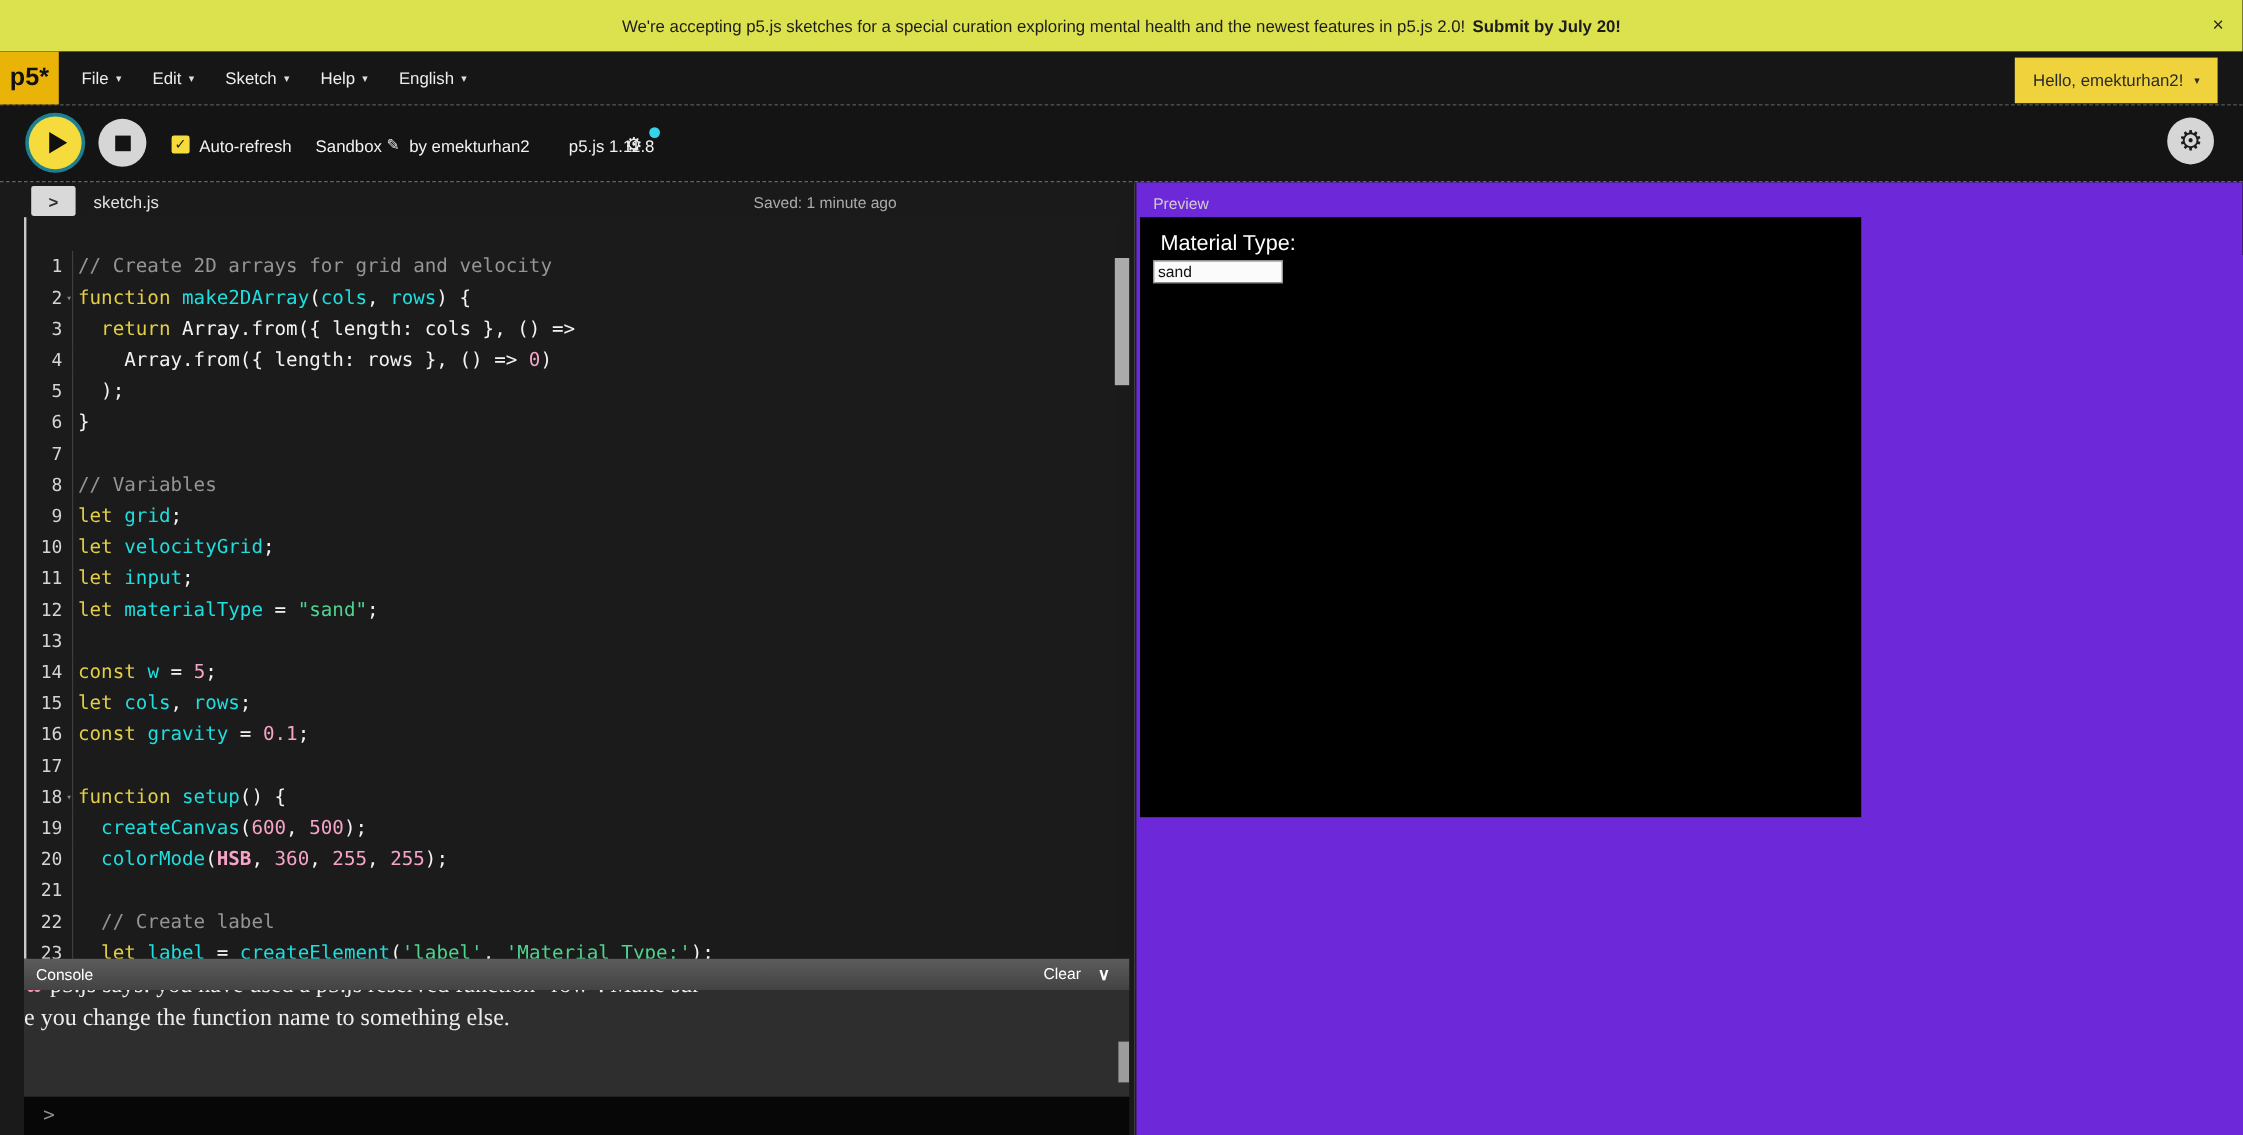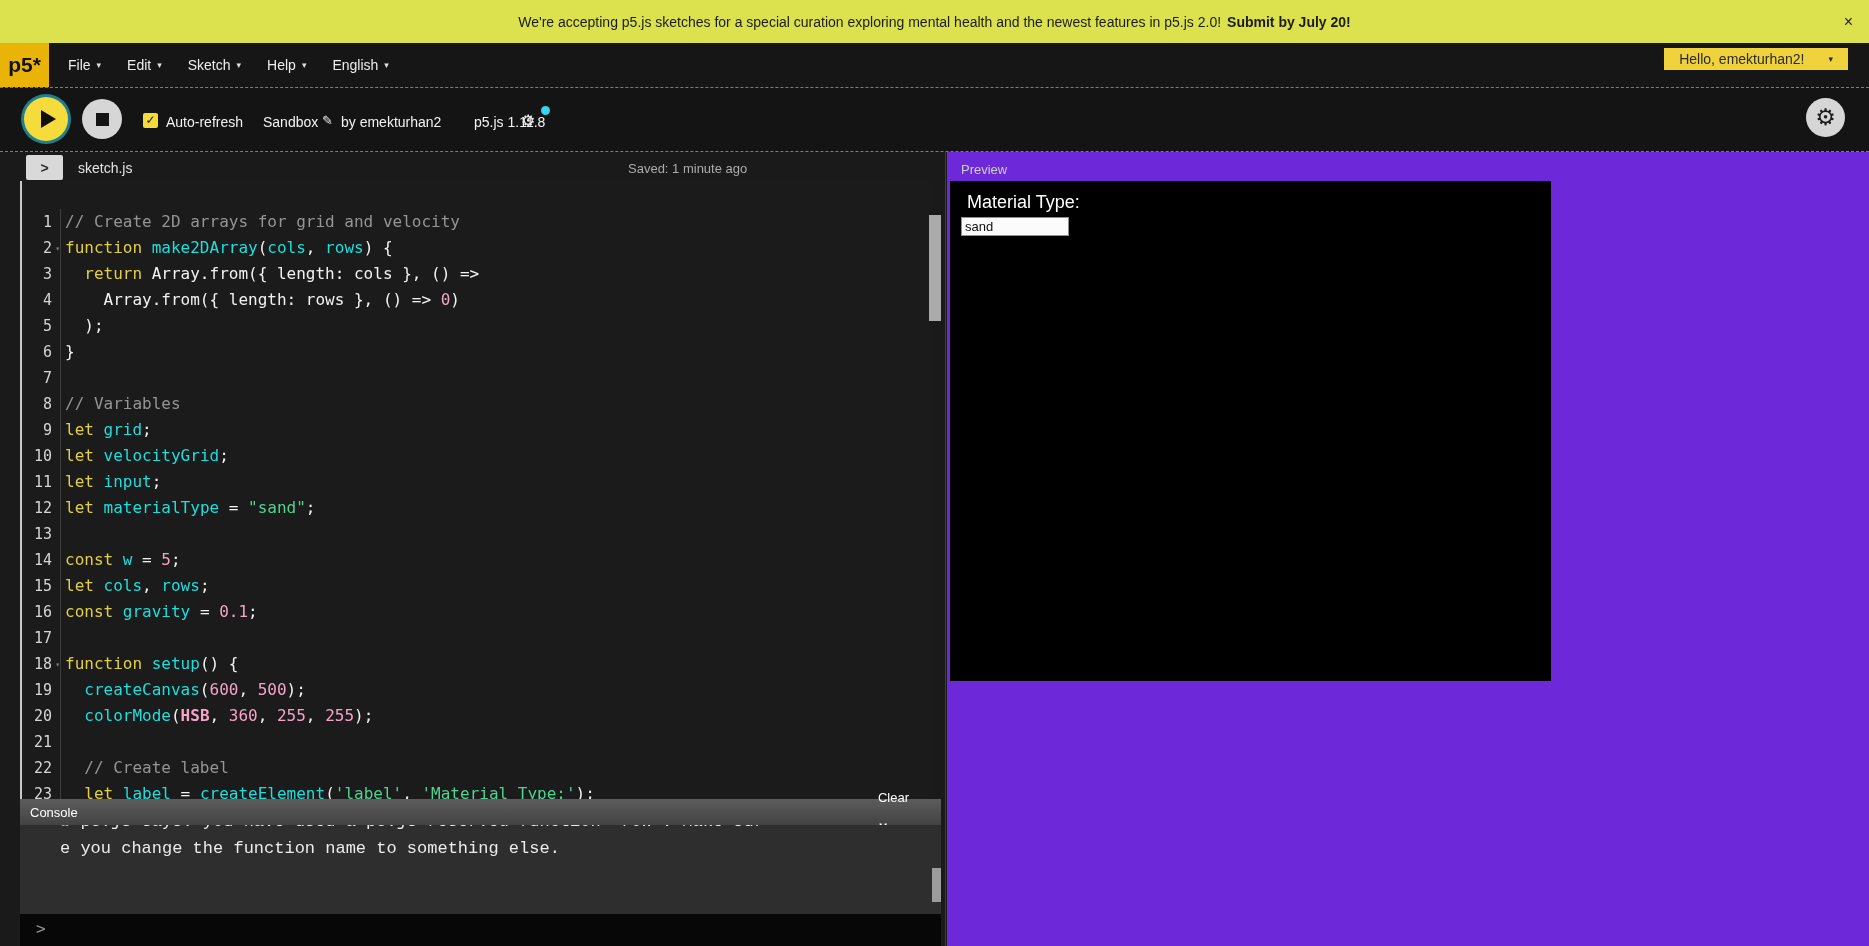--- a/index.html
+++ b/index.html
@@ -14,22 +14,22 @@
           font-size:16px;color:#222;cursor:pointer;}
 
   
   .menubar{position:absolute;top:43px;left:0;width:100%;height:45px;background:#161616;
            box-sizing:border-box;border-bottom:1px dashed #7d7d7d;display:flex;align-items:stretch;}
   .logo{width:49px;background:#eab308;color:#111;font-weight:bold;font-size:21px;
         display:flex;align-items:center;justify-content:center;}
   .menu-items{display:flex;align-items:center;margin-left:6px;}
   .menu-item{padding:0 13px;color:#ededed;font-size:14px;display:flex;align-items:center;gap:6px;cursor:pointer;}
   .caret{font-size:9px;color:#dedede;}
-  .account-btn{position:absolute;right:21px;top:5px;height:22px;background:#f0d23c;border:none;
-        color:#2b2b2b;font-size:14px;padding:0 15px;display:flex;align-items:center;gap:24px;
+  .account-btn{position:absolute;right:21px;top:5px;height:38px;background:#f0d23c;border:none;
+        color:#2b2b2b;font-size:14px;padding:0 15px;display:flex;align-items:center;gap:9px;
         font-family:inherit;cursor:pointer;margin-left:12px;}
   .account-btn .caret{color:#2b2b2b;}
 
   
   .toolbar{position:absolute;top:88px;left:0;width:100%;height:64px;background:#141414;
            box-sizing:border-box;border-bottom:1px dashed #7d7d7d;}
   .play-btn{position:absolute;left:24px;top:9px;width:44px;height:44px;border-radius:50%;
            background:#f5dc3c;box-shadow:0 0 0 3px #1d7f92;display:flex;align-items:center;
            justify-content:center;cursor:pointer;}
   .play-tri{width:0;height:0;border-left:15px solid #101010;border-top:9px solid transparent;
@@ -66,26 +66,26 @@
   .code-text{padding-left:4px;white-space:pre;text-align:center;}
   .tk-cm{color:#959595}.tk-kw{color:#e3cf45}.tk-id{color:#1fdede}.tk-pl{color:#f2f2f2}
   .tk-nu{color:#f5a3c7}.tk-st{color:#4fd490}.tk-cs{color:#f5a3c7;font-weight:bold}
   .editor-scroll-thumb{position:absolute;left:929px;top:63px;width:12px;height:106px;background:#ababab;cursor:pointer;}
 
   
   .console{position:absolute;left:20px;top:647px;width:921px;height:147px;}
   .console-header{position:absolute;top:0;left:0;right:0;height:26px;
            background:linear-gradient(#5c5c5c,#434343);display:flex;align-items:center;color:#fff;}
   .console-title{font-size:13px;margin-left:10px;}
-  .console-actions{margin-left:auto;display:flex;gap:14px;margin-right:32px;flex-direction:column;}
+  .console-actions{margin-left:auto;display:flex;gap:14px;margin-right:16px;}
   .console-clear{font-size:13px;cursor:pointer;}
   .console-chevron{font-size:14px;font-weight:bold;cursor:pointer;}
   .console-body{position:absolute;top:26px;left:0;right:0;height:89px;background:#2e2e2e;overflow:hidden;}
-  .console-lines{margin-top:-17px;padding-left:40px;font-family:Liberation Mono, monospace;
-           font-size:17px;line-height:27px;color:#ececec;}
+  .console-lines{margin-top:-17px;font-family:Liberation Serif, serif;
+           font-size:20px;line-height:27px;color:#ececec;}
   .console-line{height:27px;white-space:pre;}
   .console-pre{color:#f48fb1;}
   .console-link{color:#9a9a9a;}
   .console-scroll-thumb{position:absolute;right:0;top:43px;width:9px;height:34px;background:#9c9c9c;cursor:pointer;}
   .console-prompt{position:absolute;top:115px;left:0;right:0;height:32px;background:#070707;
            color:#8f8f8f;font-family:"DejaVu Sans Mono",monospace;font-size:16px;line-height:30px;
            padding-left:16px;box-sizing:border-box;}
 
   
   .preview-panel{position:absolute;left:947px;top:0;right:0;height:100%;background:#6d28d9;}

